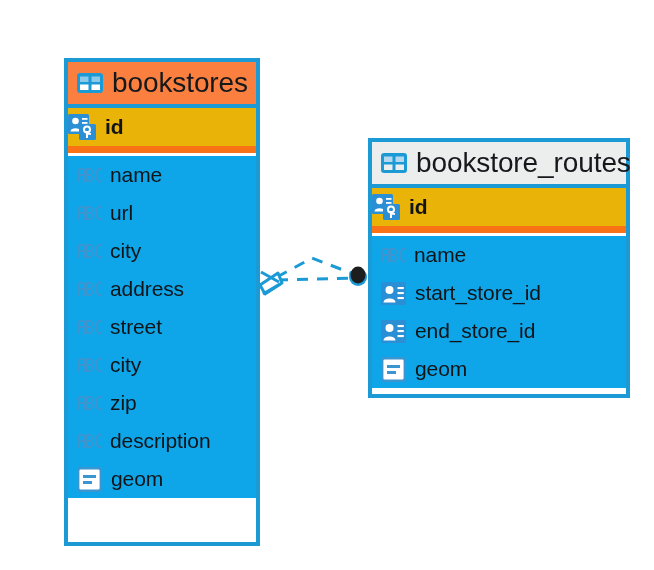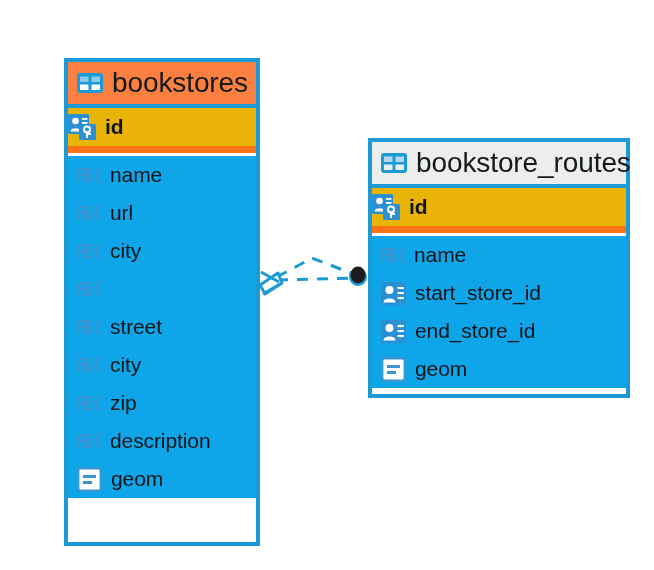--- a/index.html
+++ b/index.html
@@ -230,20 +230,21 @@
               <rect x="15" y="2" width="2" height="4"></rect>
                 <rect x="11" y="6" width="4" height="2"></rect>
               <rect x="15" y="8" width="2" height="4"></rect>
                 <rect x="11" y="12" width="4" height="2"></rect>
               <rect x="20" y="0" width="4" height="2"></rect>
                 <rect x="18" y="2" width="2" height="10"></rect>
               <rect x="20" y="12" width="4" height="2"></rect>
             </g>
           </svg>
         </span>
+        <span class="field-label">address</span>
       </div>
 
       <div class="field-row">
         <span class="icon">
           <svg width="24" height="15" viewBox="0 0 24 15">
             <g fill="#3b95d0">
               <rect x="0" y="1" width="2" height="13"></rect>
                 <rect x="2" y="0" width="4" height="2"></rect>
               <rect x="6" y="1" width="2" height="13"></rect>
                 <rect x="2" y="6" width="4" height="2"></rect>

